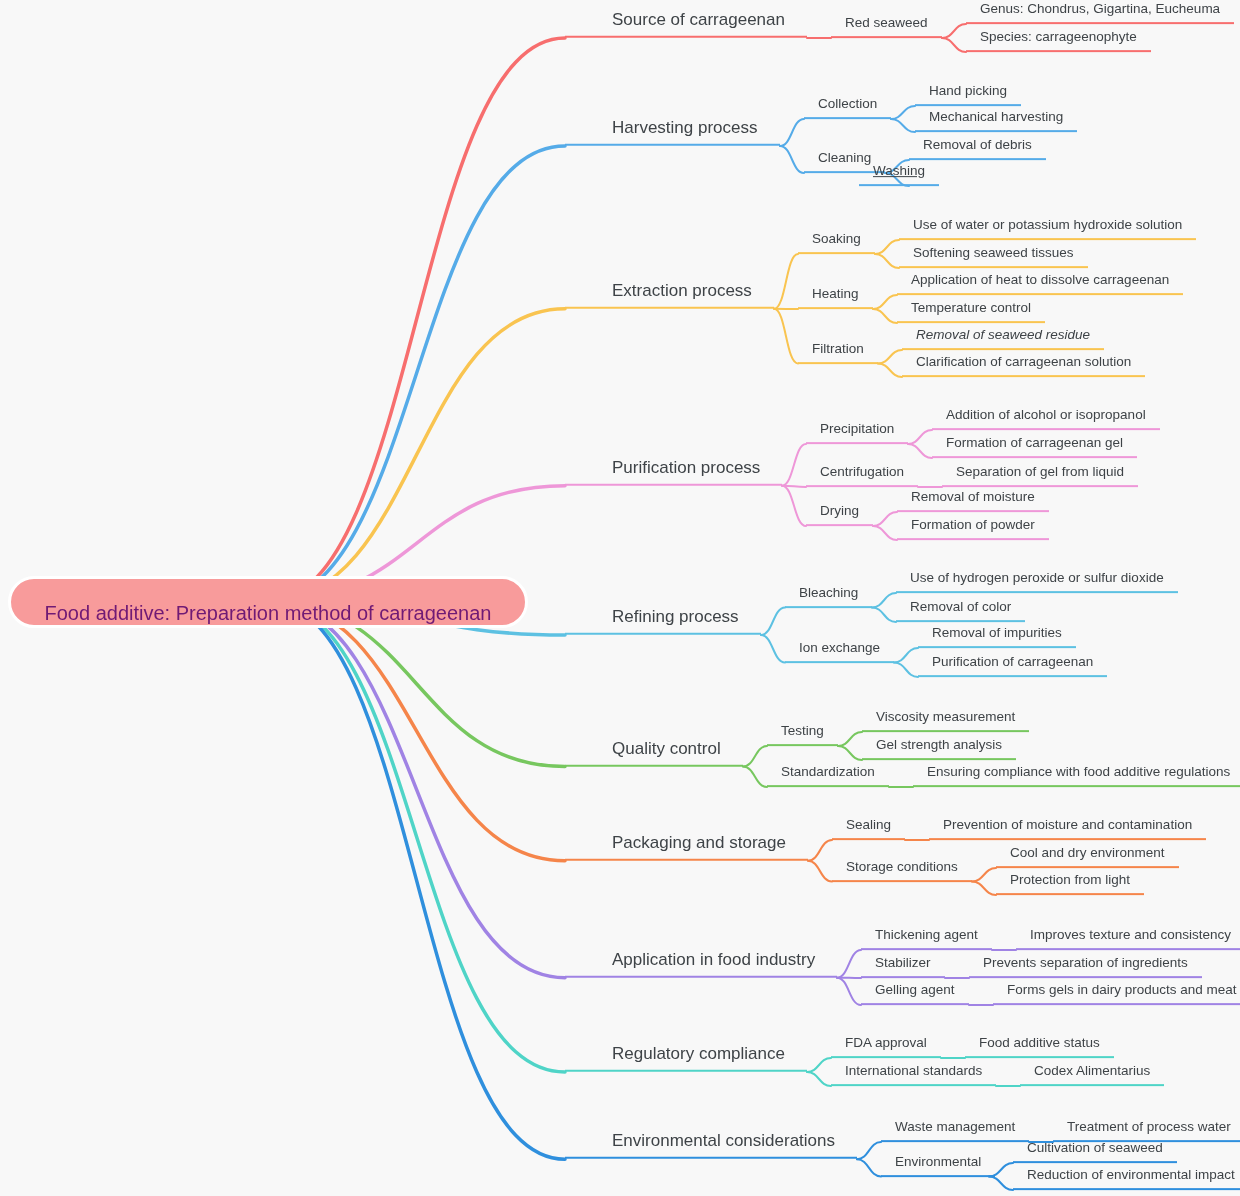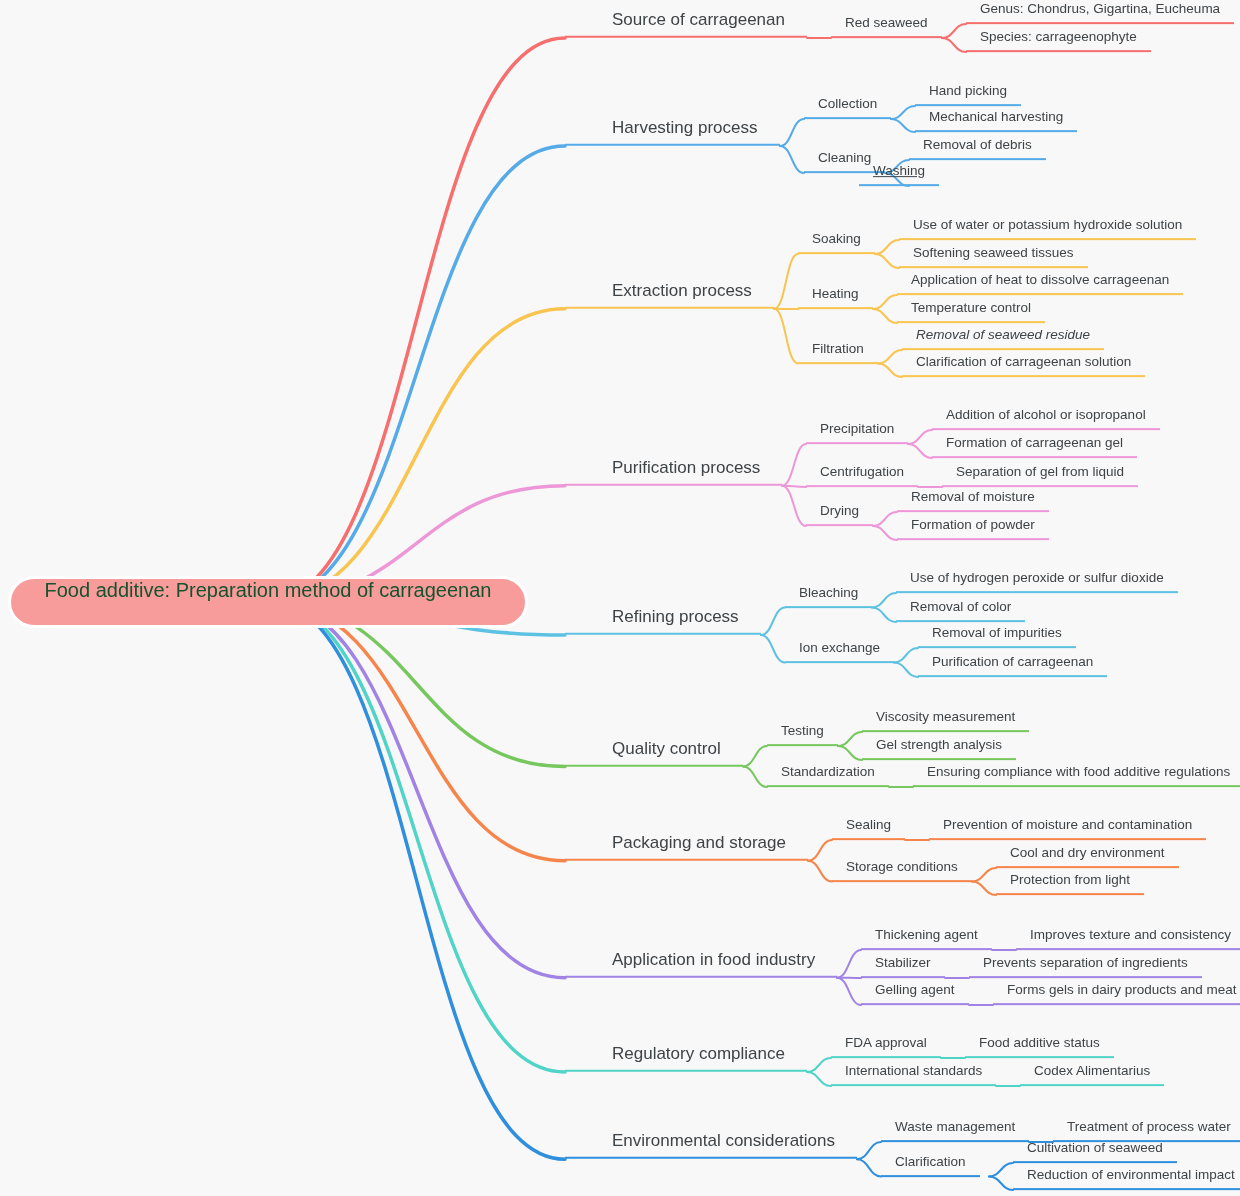--- a/index.html
+++ b/index.html
@@ -22,22 +22,22 @@
     border-bottom-width:2.5px;
   }
   .rootnode{
     position:absolute;
     left:8px;top:576px;
     width:520px;height:52px;
     box-sizing:border-box;
     background:#f89b9b;
     border:3px solid #ffffff;
     border-radius:28px;
-    display:flex;align-items:flex-start;justify-content:center;
-    font-size:20px;color:#14532d;
+    display:flex;align-items:flex-end;justify-content:center;
+    font-size:20px;color:#701a75;
     white-space:nowrap;
   }
 </style>
 </head>
 <body>
 
 <div id="stage">
   <svg id="links" width="1240" height="1196">
       <path d="M268,601C416.5,601 416.5,38 565,38" fill="none" stroke="#f76e6e" stroke-width="3.5" stroke-linecap="round"></path>
       <path d="M807,38C819,38 819,38 831,38" fill="none" stroke="#f76e6e" stroke-width="2" stroke-linecap="round"></path>
@@ -165,20 +165,20 @@
       <div class="node d2" style="border-bottom-color: rgb(160, 131, 228); left: 861px; top: 1005px;">Gelling agent</div>
       <div class="node d3" style="border-bottom-color: rgb(160, 131, 228); left: 993px; top: 1005px;">Forms gels in dairy products and meat</div>
       <div class="node d1" style="border-bottom-color: rgb(79, 212, 199); left: 565px; top: 1072px;">Regulatory compliance</div>
       <div class="node d2" style="border-bottom-color: rgb(79, 212, 199); left: 831px; top: 1058px;">FDA approval</div>
       <div class="node d3" style="border-bottom-color: rgb(79, 212, 199); left: 965px; top: 1058px;">Food additive status</div>
       <div class="node d2" style="border-bottom-color: rgb(79, 212, 199); left: 831px; top: 1086px;">International standards</div>
       <div class="node d3" style="border-bottom-color: rgb(79, 212, 199); left: 1020px; top: 1086px;">Codex Alimentarius</div>
       <div class="node d1" style="border-bottom-color: rgb(47, 143, 221); left: 565px; top: 1159px;">Environmental considerations</div>
       <div class="node d2" style="border-bottom-color: rgb(47, 143, 221); left: 881px; top: 1142px;">Waste management</div>
       <div class="node d3" style="border-bottom-color: rgb(47, 143, 221); left: 1053px; top: 1142px;">Treatment of process water</div>
-      <div class="node d2" style="border-bottom-color: rgb(47, 143, 221); left: 881px; top: 1177px;">Clarification</div>
+      <div class="node d2" style="border-bottom-color: rgb(47, 143, 221); left: 881px; top: 1177px;">Environmental</div>
       <div class="node d3" style="border-bottom-color: rgb(47, 143, 221); left: 1013px; top: 1163px;">Cultivation of seaweed</div>
       <div class="node d3" style="border-bottom-color: rgb(47, 143, 221); left: 1013px; top: 1190px;">Reduction of environmental impact</div>
     </div>
   <div class="rootnode">
     <span>Food additive: Preparation method of carrageenan</span>
   </div>
 </div>
 
 </body></html>

